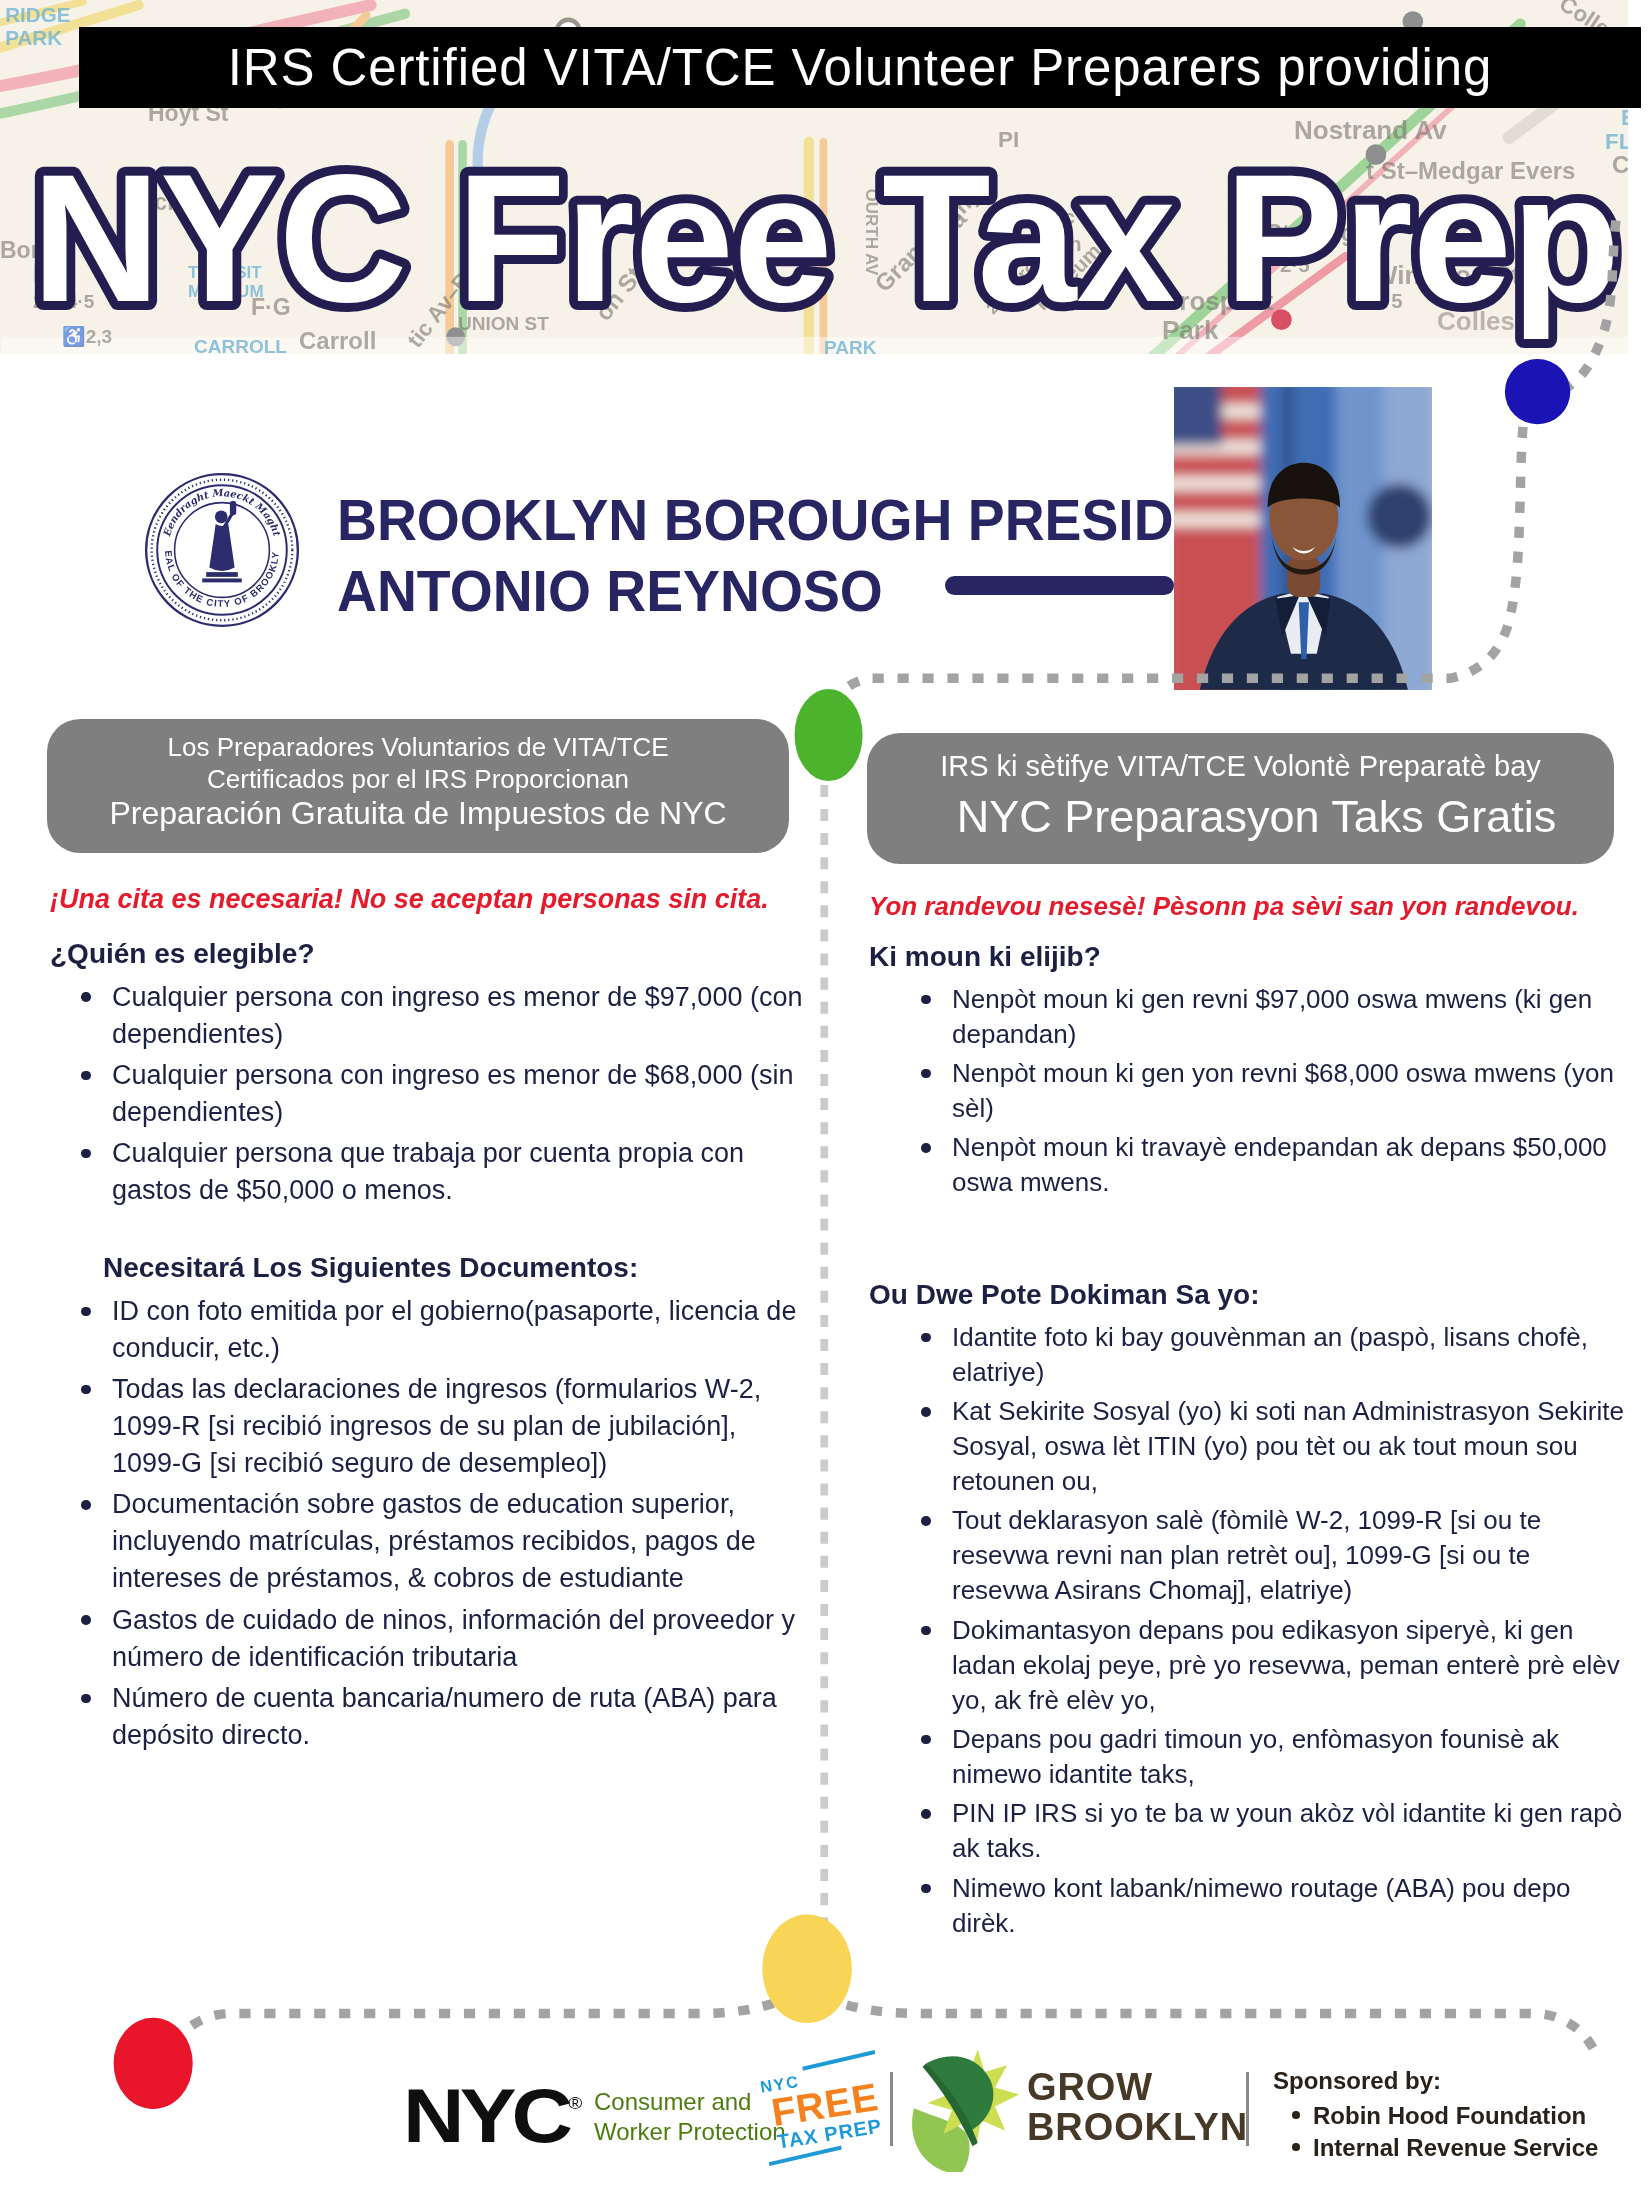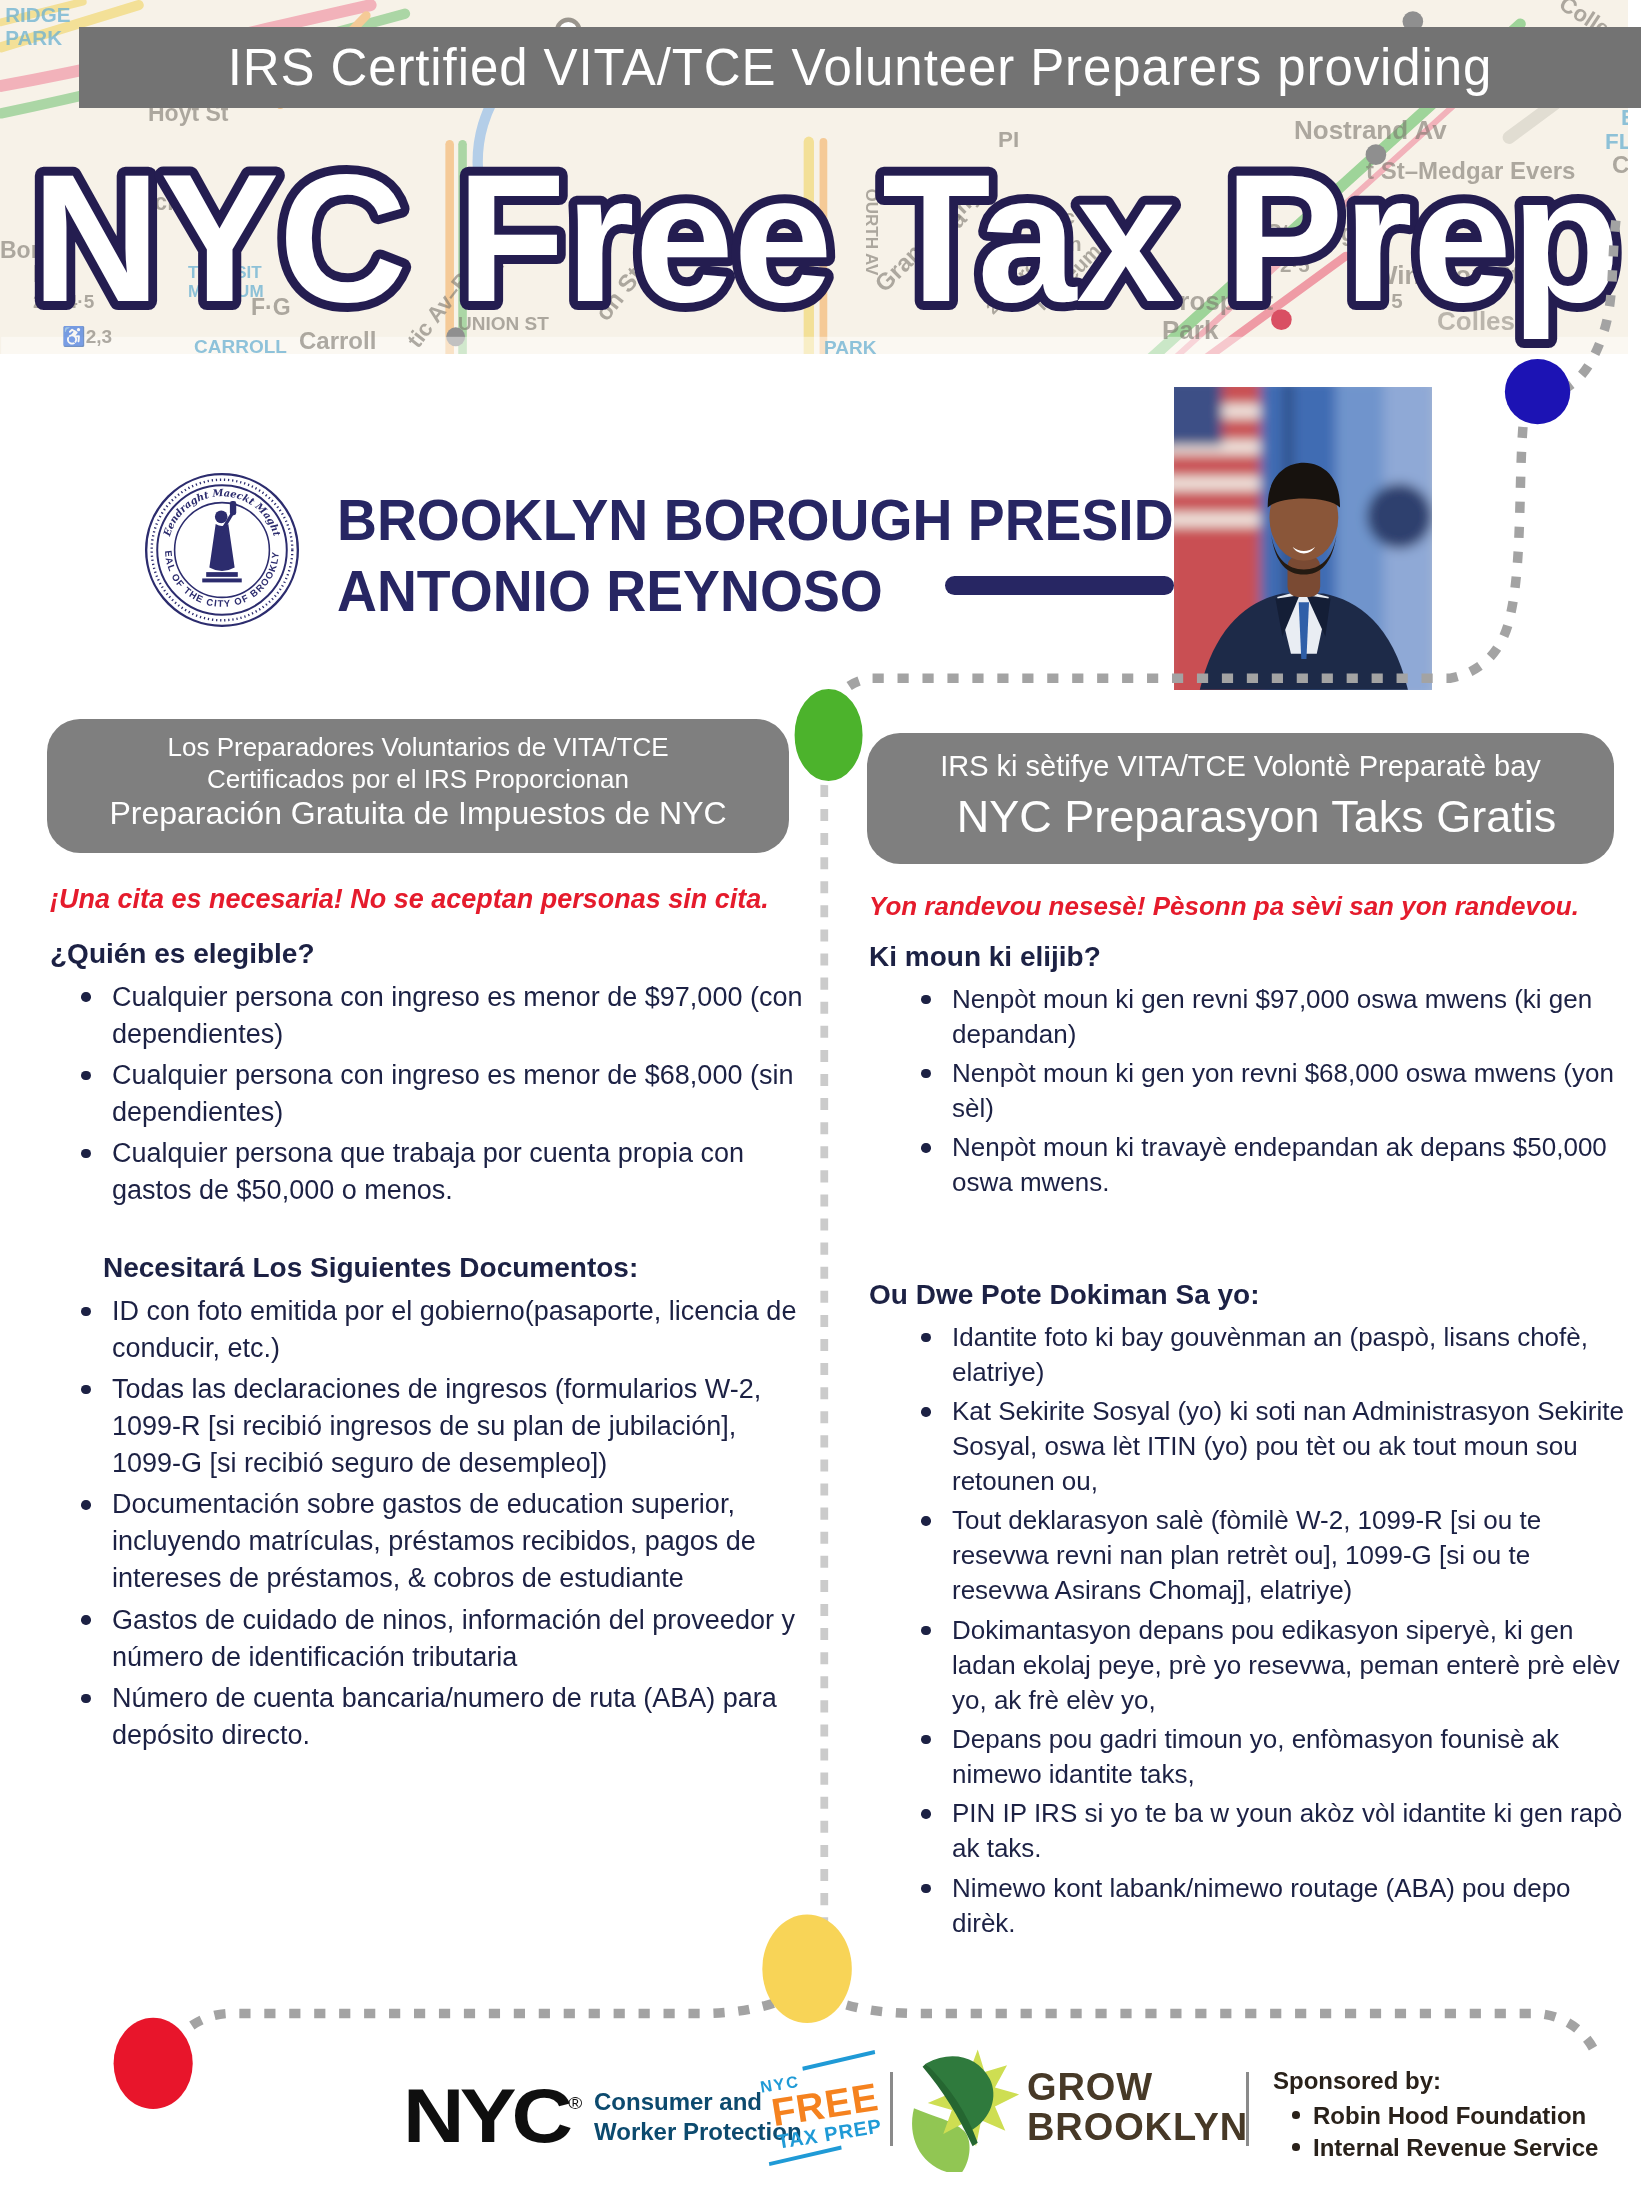--- a/index.html
+++ b/index.html
@@ -10,21 +10,21 @@
   
   .map-band { position:absolute; left:0; top:0; width:1628px; height:354px;
               background:#f7f2e8; overflow:hidden;text-decoration:underline; }
   .map-band svg { position:absolute; left:0; top:0; }
   .map-label { position:absolute; font-weight:700; color:rgba(122,117,109,0.60);
                white-space:nowrap; }
   .map-label.blue { color:rgba(105,176,210,0.75); }
 
   
   .banner { position:absolute; left:79px; top:27px; width:1562px; height:81px;
-            background:#737373; display:flex; align-items:center; justify-content:center; }
+            background:#000000; display:flex; align-items:center; justify-content:center; }
   .banner span { color:#ffffff; font-size:51px; font-weight:400; letter-spacing:0.9px; }
 
   
   .headline-svg { position:absolute; left:0; top:119px; width:1652px; height:237px; }
 
   
   .seal { position:absolute; left:143px; top:471px; width:158px; height:158px; }
   .bbp-line1 { position:absolute; left:337px; top:487px; font-size:57px; font-weight:800;
                color:#272663; letter-spacing:0px; transform:scaleX(0.97); transform-origin:left; white-space:nowrap; }
   .bbp-line2 { position:absolute; left:337px; top:558px; font-size:57px; font-weight:800;
@@ -65,22 +65,22 @@
   .col-ht li { font-size:26px; line-height:35px; padding-left:83px; }
   .col-ht li::before { content:""; position:absolute; left:52px; top:13px; width:9.5px; height:9.5px;
                        border-radius:50%; background:#1c2144; }
   .docs-head-es { margin-top:43px; padding-left:53px; }
   .docs-head-ht { margin-top:79px; }
 
   
   .nyc-logo { position:absolute; left:403px; top:2072px; font-size:76px; font-weight:900;
               letter-spacing:-4.3px; color:#0f0f0f; transform:scaleX(1.12); transform-origin:left; }
   .nyc-reg { font-size:17px; font-weight:400; vertical-align:33px; letter-spacing:0; }
-  .agency { position:absolute; left:594px; top:2087px; font-size:24px; font-weight:700;
-            color:#0c4a6e; line-height:30px; }
+  .agency { position:absolute; left:594px; top:2087px; font-size:24px; font-weight:400;
+            color:#4d7c0f; line-height:30px; }
   .ftp { position:absolute; left:761px; top:2061px; width:129px; transform:rotate(-9deg);
          text-align:center; }
   .ftp .l1 { font-size:16.3px; font-weight:800; color:#1f9ad6; letter-spacing:1.7px; text-align:left; padding-left:3.4px; }
   .ftp .l2 { font-size:39px; font-weight:900; color:#f5821f; line-height:36px; letter-spacing:0.9px; }
   .ftp .l3 { font-size:20px; font-weight:900; color:#1f9ad6; letter-spacing:0.9px; }
   .ftp .bar { height:4.3px; background:#1f9ad6; }
   .ftp .bar.t { width:74px; margin-left:48px; margin-bottom:2.6px; transform:skewY(-4deg); }
   .ftp .bar.b { width:74px; margin-top:4.3px; transform:skewY(-4deg); }
   .fdiv { position:absolute; width:2.6px; height:74px; top:2072px; background:#8a8a8a; }
   .fdiv1 { left:890px; } .fdiv2 { left:1246px; }

